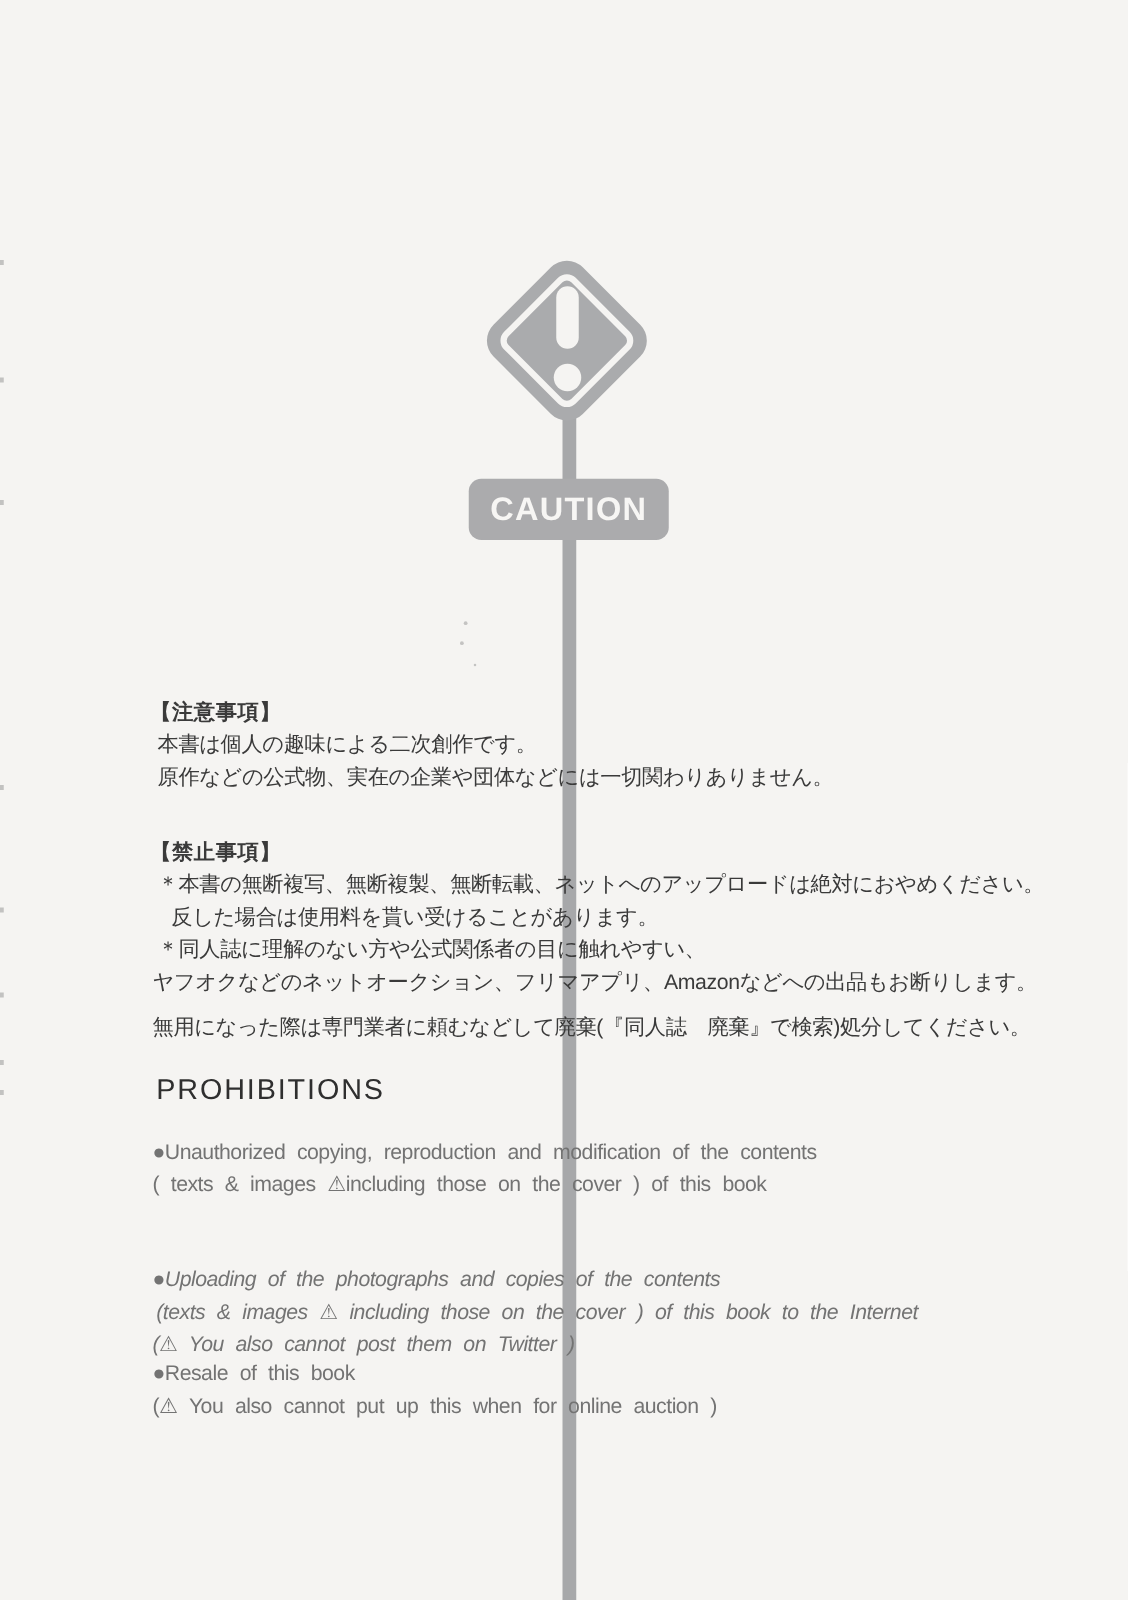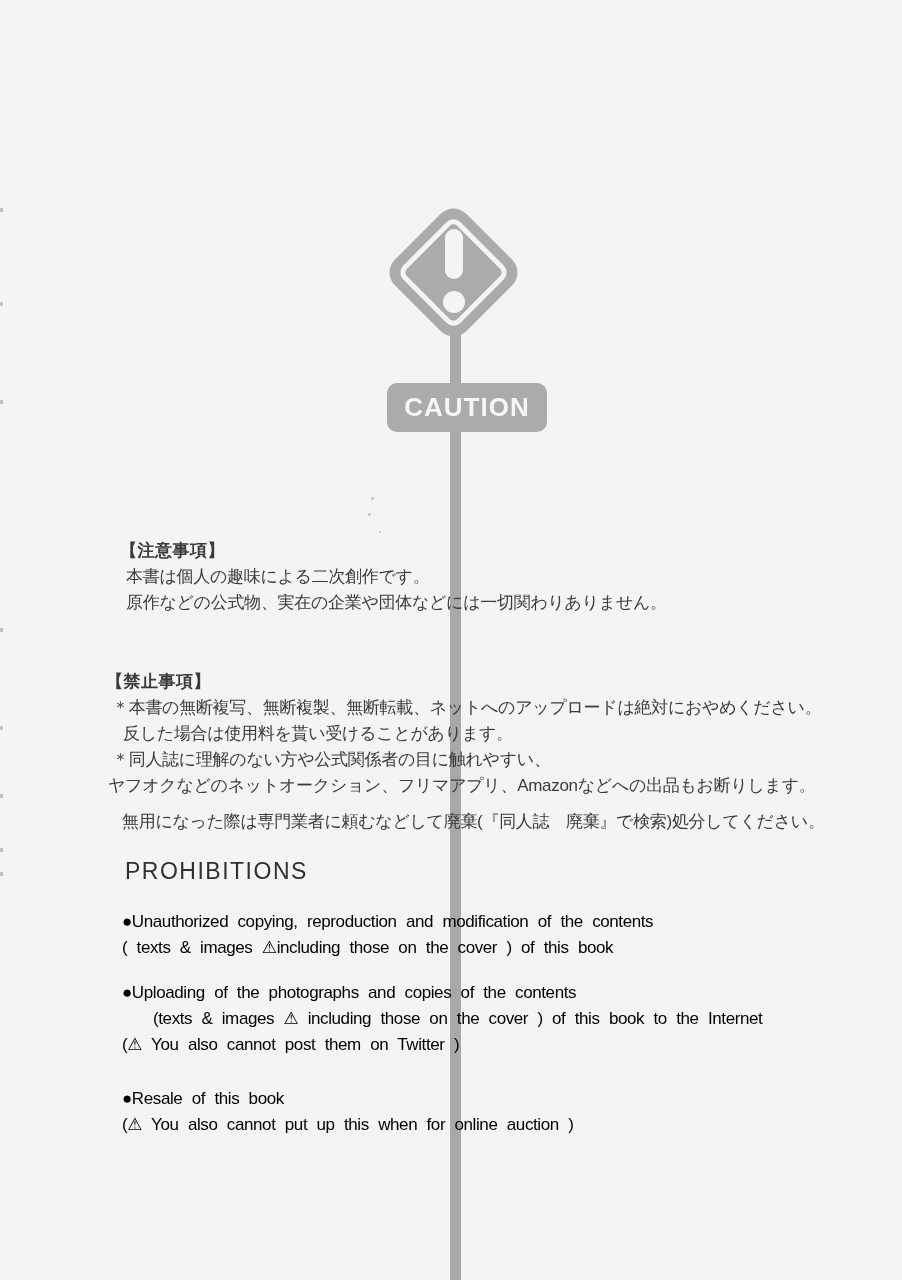--- a/index.html
+++ b/index.html
@@ -54,36 +54,36 @@
     border-radius:50%;
   }
   
   .plate{
     position:absolute;
     left:375px;top:383px;
     width:160px;height:49px;
     background:#ababad;
     border-radius:10px;
     z-index:2;
-    display:flex;align-items:center;justify-content:center;margin-left:12px;
+    display:flex;align-items:center;justify-content:center;
   }
   .plate span{
     color:#f7f6f4;
     font-weight:700;
     font-size:26px;
     letter-spacing:1px;
   }
   
   .txt{position:absolute;z-index:3;white-space:nowrap;}
   .jp{font-size:17px;line-height:26px;color:#3a3a3a;letter-spacing:-0.3px;}
   .jp .head{font-weight:700;letter-spacing:0.5px;}
   .jp .indent{padding-left:17px;}
   .jp .pad6{padding-left:6px;}
   .jp .pad2{padding-left:2px;}
-  .en{font-size:17px;line-height:26px;color:#000000;letter-spacing:-0.4px;word-spacing:5px;}
+  .en{font-size:17px;line-height:26px;color:#737373;letter-spacing:-0.4px;word-spacing:5px;}
   .en-head{font-size:23px;letter-spacing:1.5px;color:#2f2f2f;}
   
   .speck{position:absolute;background:#9a9a9a;border-radius:50%;opacity:.55;z-index:0;}
   .edge-mark{position:absolute;left:0;width:3px;height:4px;background:#8f8f8f;opacity:.5;z-index:0;}
 </style>
 </head>
 <body>
 
 <div class="page">
 
@@ -106,46 +106,46 @@
   <div class="speck" style="left:379px;top:531px;width:2px;height:2px;"></div>
   <div class="edge-mark" style="top:208px;"></div>
   <div class="edge-mark" style="top:302px;"></div>
   <div class="edge-mark" style="top:400px;"></div>
   <div class="edge-mark" style="top:628px;"></div>
   <div class="edge-mark" style="top:726px;"></div>
   <div class="edge-mark" style="top:794px;"></div>
   <div class="edge-mark" style="top:848px;"></div>
   <div class="edge-mark" style="top:872px;"></div>
 
-  <div class="txt jp" style="left:120px;top:538px;">
+  <div class="txt jp" style="left:120px;top:557px;">
     <div class="head">【注意事項】</div>
     <div class="pad6">本書は個人の趣味による二次創作です。</div>
     <div class="pad6">原作などの公式物、実在の企業や団体などには一切関わりありません。</div>
   </div>
 
-  <div class="txt jp" style="left:106px;top:669px;">
+  <div class="txt jp" style="left:120px;top:669px;">
     <div class="head">【禁止事項】</div>
     <div class="pad6">＊本書の無断複写、無断複製、無断転載、ネットへのアップロードは絶対におやめください。</div>
     <div class="indent">反した場合は使用料を貰い受けることがあります。</div>
     <div class="pad6">＊同人誌に理解のない方や公式関係者の目に触れやすい、</div>
     <div class="pad2">ヤフオクなどのネットオークション、フリマアプリ、Amazonなどへの出品もお断りします。</div>
   </div>
 
   <div class="txt jp" style="left:122px;top:809px;">無用になった際は専門業者に頼むなどして廃棄(『同人誌　廃棄』で検索)処分してください。</div>
 
   <div class="txt en-head" style="left:125px;top:858px;line-height:26px;">PROHIBITIONS</div>
 
   <div class="txt en" style="left:122px;top:909px;">
     <div>●Unauthorized copying, reproduction and modification of the contents</div>
     <div>( texts &amp; images ⚠including those on the cover ) of this book</div>
   </div>
 
-  <div class="txt en" style="left:122px;top:980px;">
+  <div class="txt en" style="left:122px;top:1011px;font-style:italic;">
     <div>●Uploading of the photographs and copies of the contents</div>
-    <div style="padding-left:3px;margin-left:28px;">(texts &amp; images ⚠ including those on the cover ) of this book to the Internet</div>
+    <div style="padding-left:3px;">(texts &amp; images ⚠ including those on the cover ) of this book to the Internet</div>
     <div>(⚠ You also cannot post them on Twitter )</div>
   </div>
 
   <div class="txt en" style="left:122px;top:1086px;">
     <div>●Resale of this book</div>
     <div>(⚠ You also cannot put up this when for online auction )</div>
   </div>
 
 </div>
 

